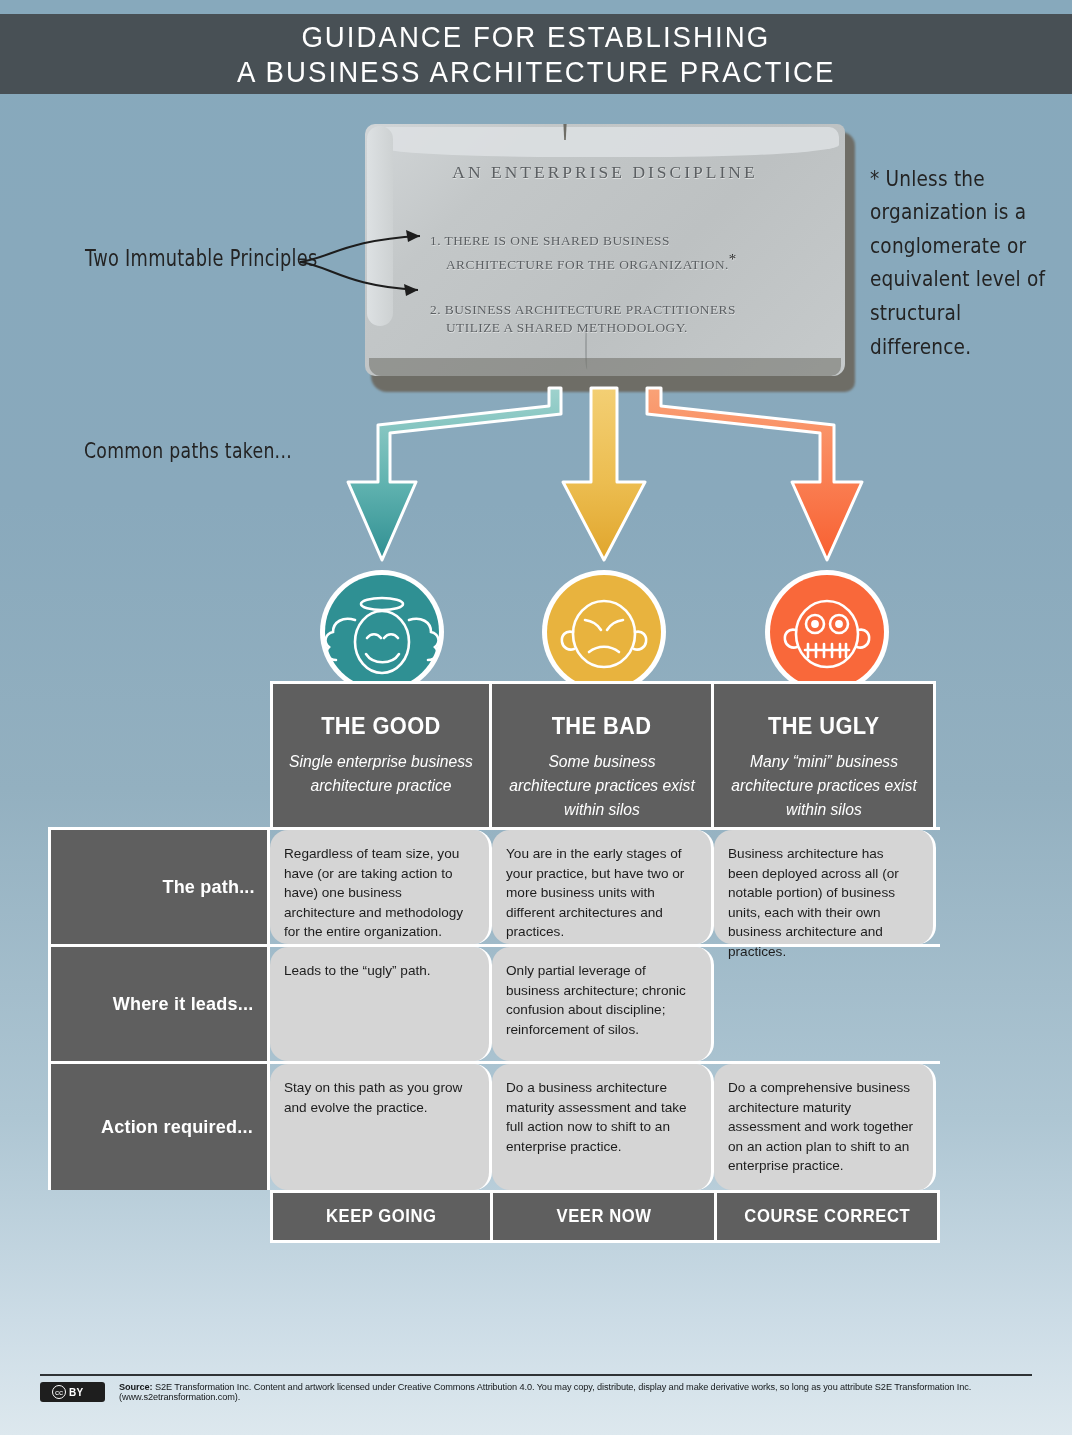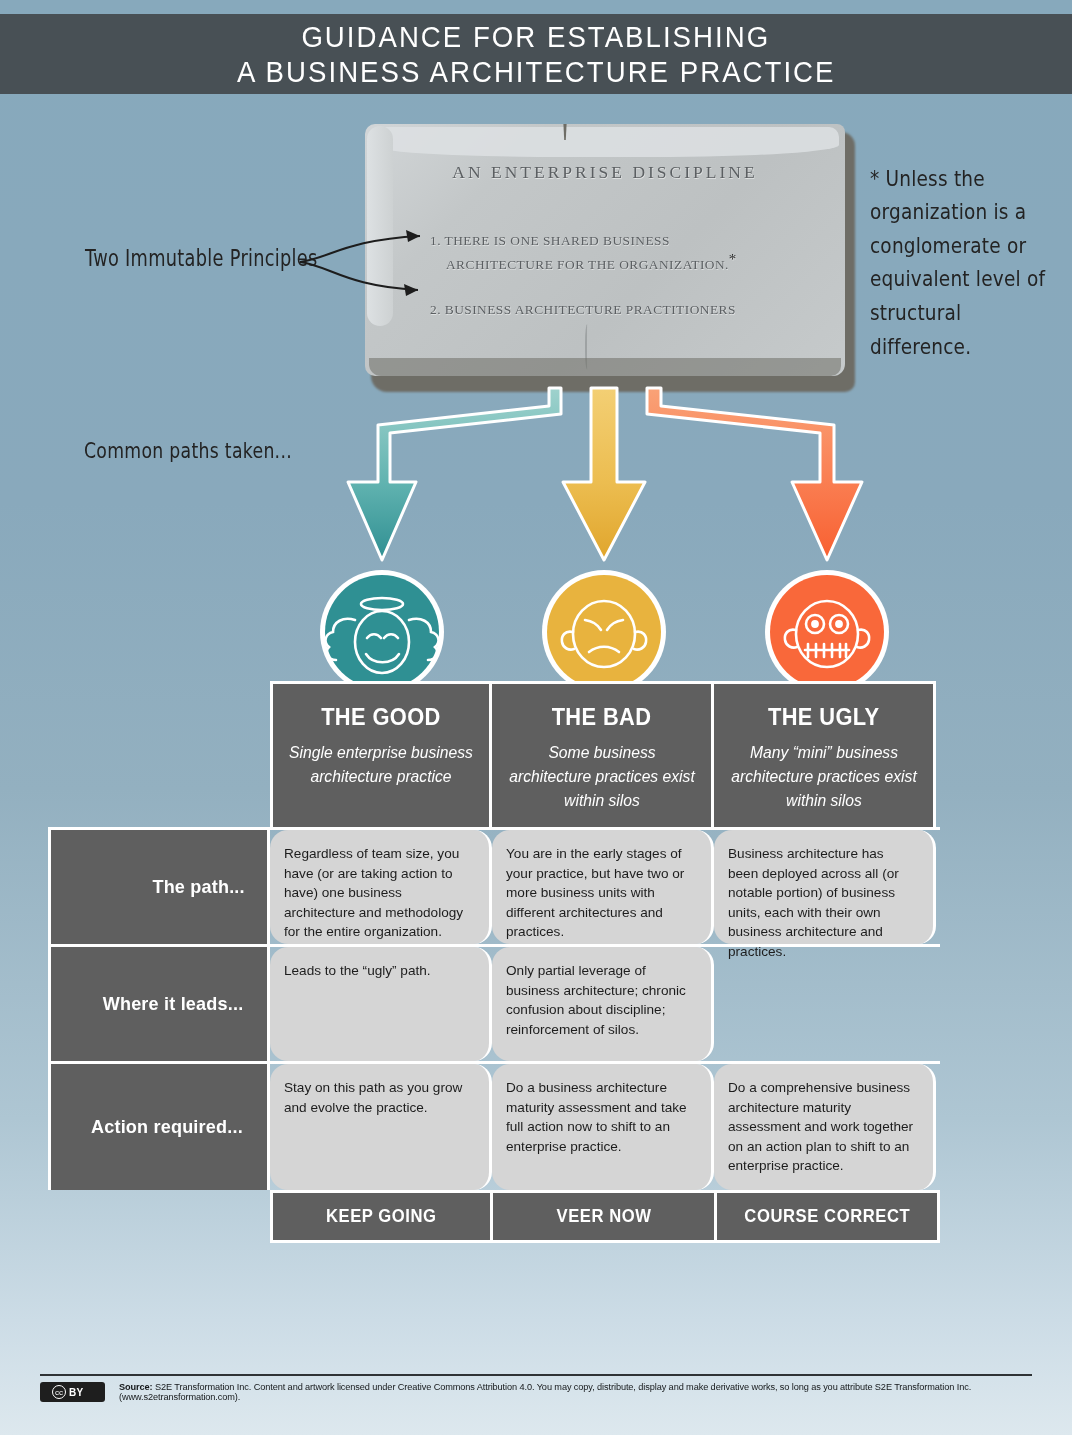--- a/index.html
+++ b/index.html
@@ -116,39 +116,39 @@
   .svglayer { position: absolute; left: 0; top: 0; width: 1072px; height: 1435px; pointer-events: none; }
 
   
   .table { position: absolute; left: 48px; top: 681px; width: 892px; }
   .thead { display: flex; margin-left: 222px; }
   .thcell {
     width: 222px; height: 146px; background: #5f5f5f;
     border-right: 3px solid #ffffff; border-top: 3px solid #ffffff;
     border-left: 3px solid #ffffff;
     display: flex; flex-direction: column; align-items: center;
-    padding-top: 20px;
+    padding-top: 29px;
   }
   .thcell:not(:first-child) { border-left: none; }
   .th-title {
     color: #ffffff; font-size: 23px; font-weight: bold; letter-spacing: .4px;
     font-family: "Liberation Sans Narrow","Liberation Sans",sans-serif;
     transform: scaleX(0.95);
   }
   .th-sub {
     color: #ffffff; font-size: 16.5px; font-style: italic; text-align: center;
     line-height: 24px; margin-top: 9px; width: 200px;
     font-family: "Liberation Sans Narrow","Liberation Sans",sans-serif;
     transform: scaleX(0.95);
   }
   .trow { display: flex; border-top: 3px solid #ffffff; }
   .rowlabel {
     width: 222px; background: #5f5f5f;
     display: flex; align-items: center; justify-content: flex-end;
-    padding-right: 20px;
+    padding-right: 10px;
     border-left: 3px solid #ffffff; border-right: 3px solid #ffffff;
   }
   .rowlabel span {
     color: #ffffff; font-size: 19px; font-weight: bold; letter-spacing: .2px;
     font-family: "Liberation Sans Narrow","Liberation Sans",sans-serif;
     transform: scaleX(0.95);
   }
   .cell {
     width: 222px; background: #d5d5d5; padding: 14px 16px 10px 14px;
     border-right: 3px solid #ffffff;
@@ -232,20 +232,21 @@
     </div>
     <div class="tablet-list">
       <div class="tablet-item one">
         <span>1.</span>
         <span>THERE IS ONE SHARED BUSINESS</span>
         <span class="ind"><span>ARCHITECTURE FOR THE ORGANIZATION.</span><span class="ast">*</span></span>
       </div>
       <div class="tablet-item two">
         <span>2.</span>
         <span>BUSINESS ARCHITECTURE PRACTITIONERS</span>
+        <span class="ind">UTILIZE A SHARED METHODOLOGY.</span>
       </div>
     </div>
   </div>
 
   <div class="hand note-principles">Two Immutable Principles</div>
   <div class="hand note-common">Common paths taken...</div>
   <div class="hand note-star">* Unless the organization is a conglomerate or equivalent level of structural difference.</div>
 
   <svg class="svglayer" viewBox="0 0 1072 1435">
     <defs>

